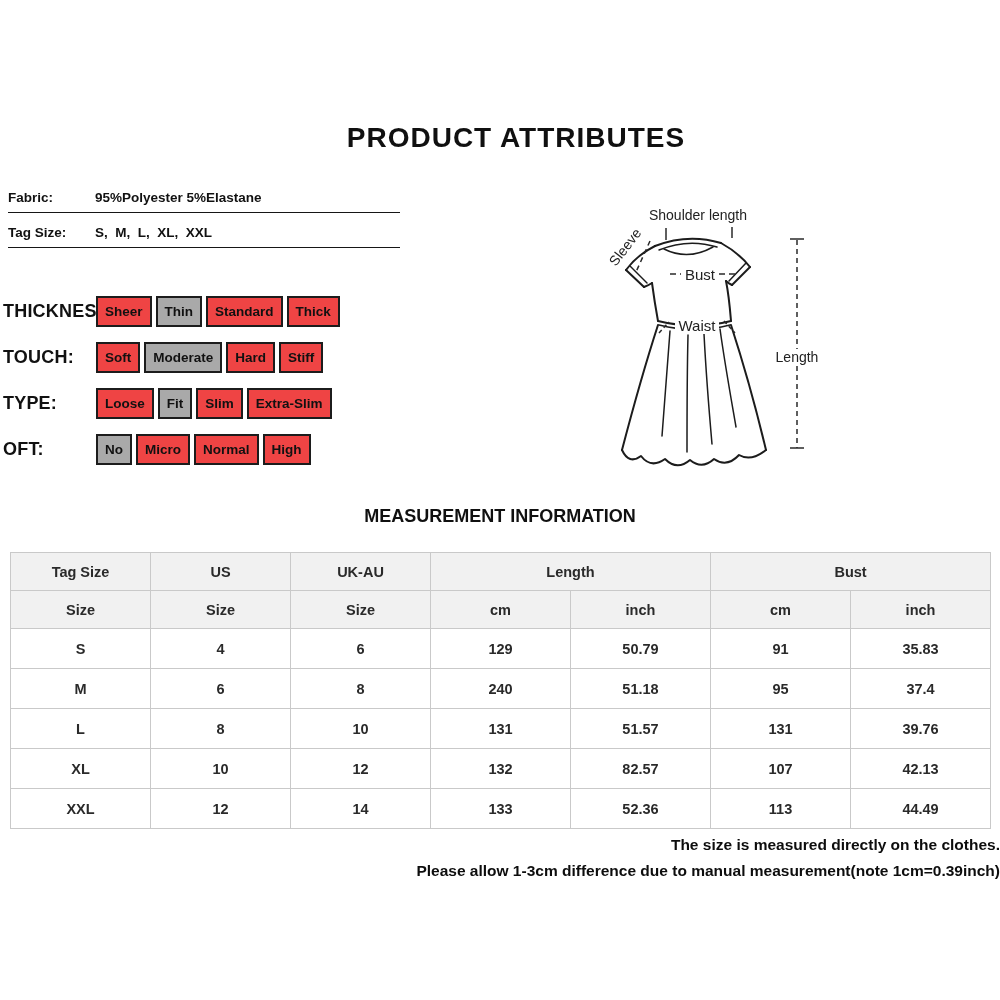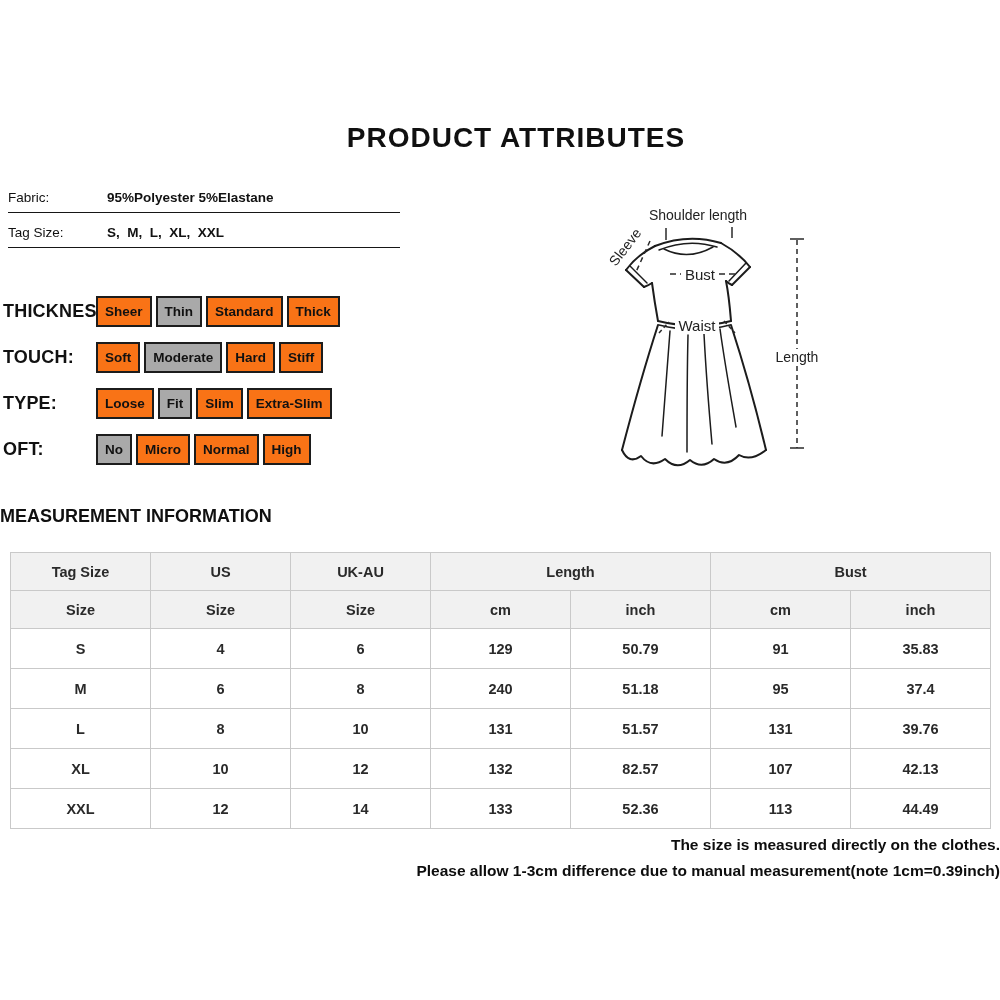--- a/index.html
+++ b/index.html
@@ -7,37 +7,37 @@
     position:relative;width:1000px;height:1000px;background:#ffffff;overflow:hidden;
     font-family:"Liberation Sans",sans-serif;color:#111;
   }
   .page-title{
     position:absolute;top:122px;left:16px;width:100%;text-align:center;
     font-size:28px;font-weight:bold;letter-spacing:1px;color:#101010;
   }
   
   .info{position:absolute;left:8px;top:190px;width:392px;}
   .info-row{display:flex;align-items:flex-start;padding-bottom:7px;border-bottom:1px solid #161616;margin-bottom:12px;}
-  .info-label{width:87px;font-weight:normal;font-size:13.5px;flex:0 0 auto;}
-  .info-value{font-weight:bold;font-size:13.5px;white-space:pre-wrap;margin-left:12px;}
+  .info-label{width:87px;font-weight:bold;font-size:13.5px;flex:0 0 auto;}
+  .info-value{font-weight:bold;font-size:13.5px;white-space:pre-wrap;}
   
   .opts{position:absolute;left:3px;top:295px;}
   .opt-row{display:flex;align-items:center;height:32px;margin-bottom:14px;}
   .opt-label{width:87px;margin-right:6px;font-weight:bold;font-size:18px;letter-spacing:0.2px;flex:0 0 auto;}
   .chip{
     display:inline-flex;align-items:center;justify-content:center;
-    height:27px;padding:0 7px;margin-right:4px;border:2px solid #1c1c1c;background:#f97316;
+    height:27px;padding:0 7px;margin-right:4px;border:2px solid #1c1c1c;background:#ef4444;
     font-weight:bold;font-size:13.5px;color:#111;box-sizing:content-box;
   }
   .chip.sel{background:var(--selected-option-bg,#a9a9a9);}
   
   .diagram{position:absolute;left:580px;top:190px;width:260px;height:290px;}
   
   .mi-title{
-    position:absolute;top:506px;left:0;width:100%;
+    position:absolute;top:506px;left:0;width:100%;text-align:center;
     font-size:18px;font-weight:bold;color:#101010;
   }
   table.mtable{
     position:absolute;left:10px;top:552px;width:980px;table-layout:fixed;
     border-collapse:collapse;text-align:center;
     font-size:14.5px;font-weight:bold;color:#2a2a2a;
   }
   .mtable th,.mtable td{border:1px solid var(--table-border,#c9c9c9);padding:0;}
   .mtable thead th{height:37px;background:var(--table-header-bg,#f1f1f1);font-weight:bold;}
   .mtable tbody td{height:39px;background:#ffffff;}

